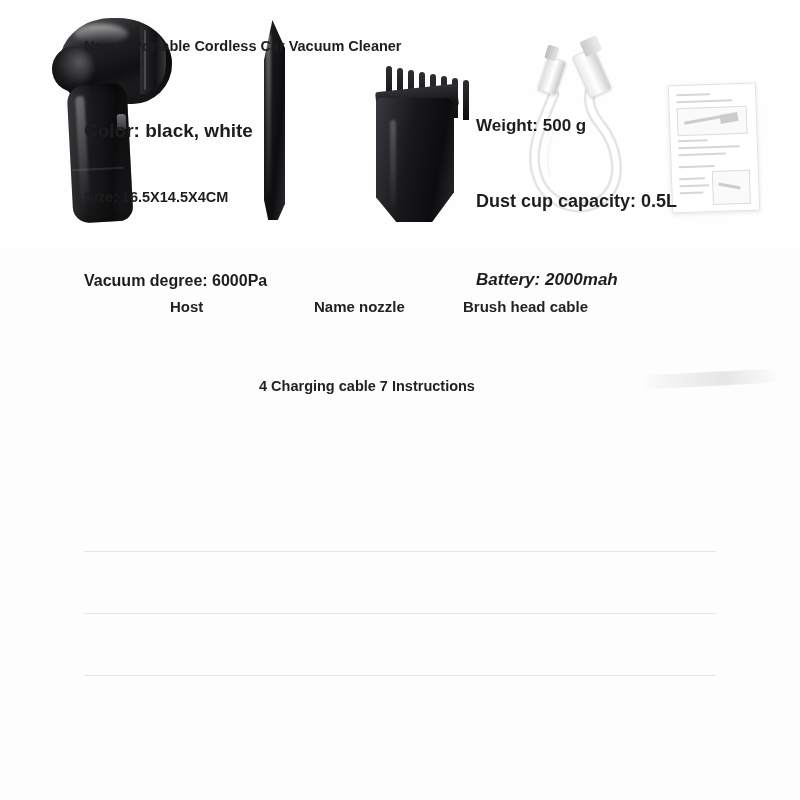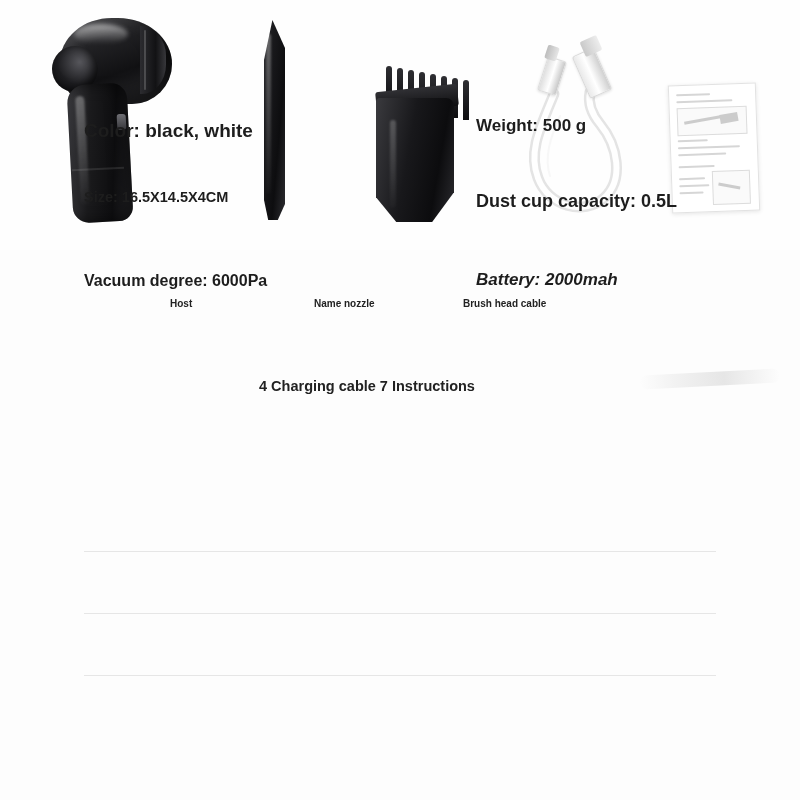--- a/index.html
+++ b/index.html
@@ -301,21 +301,21 @@
     border-radius: 7px;
     transform: rotate(-3deg);
   }
 
   
   .caption {
     position: absolute;
     font-family: "Liberation Sans", sans-serif;
     font-weight: 700;
     color: #222222;
-    font-size: 10px;
+    font-size: 15px;
     white-space: nowrap;
   }
   .cap-host     { left: 170px; top: 298px; }
   .cap-long     { left: 314px; top: 298px; }
   .cap-brush    { left: 463px; top: 298px; }
   .cap-cable    { left: 259px; top: 378px; font-size: 14.5px; }
 
   
   .specs {
     position: absolute;
@@ -426,20 +426,21 @@
   <div class="caption cap-brush">Brush head cable</div>
   <div class="caption cap-cable">4 Charging cable 7 Instructions</div>
 
   <div class="specs">
     <div class="spec-row r1"></div>
     <div class="spec-row r2"></div>
     <div class="spec-row r3"></div>
     <div class="spec-row r4"></div>
   </div>
 
+  <div class="spec-cell c-name">Name: Portable Cordless Car Vacuum Cleaner</div>
   <div class="spec-cell c-color">Color: black, white</div>
   <div class="spec-cell c-weight">Weight: 500 g</div>
   <div class="spec-cell c-size">Size: 16.5X14.5X4CM</div>
   <div class="spec-cell c-dust">Dust cup capacity: 0.5L</div>
   <div class="spec-cell c-vac">Vacuum degree: 6000Pa</div>
   <div class="spec-cell c-bat">Battery: 2000mah</div>
 
 </div>
 
 </body></html>

